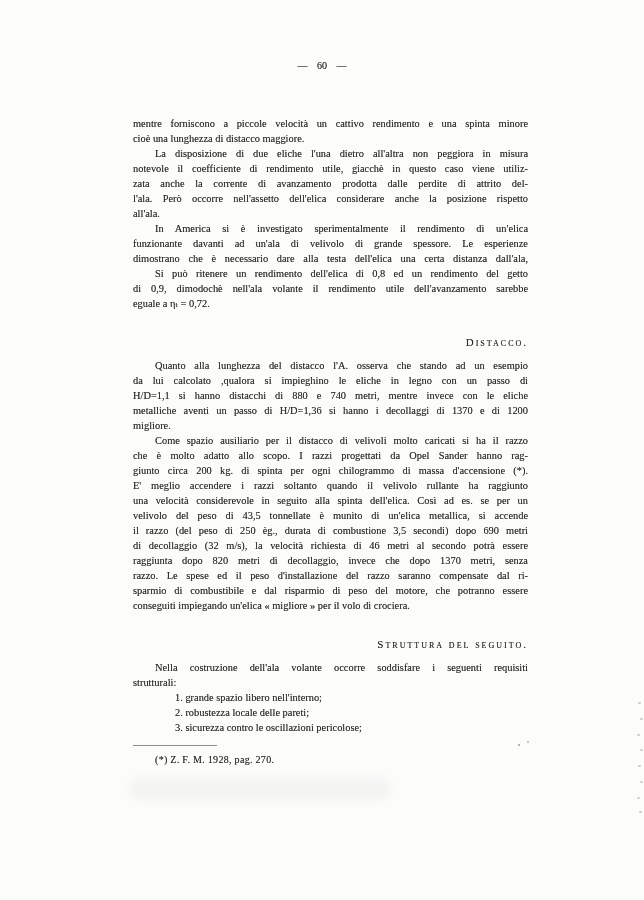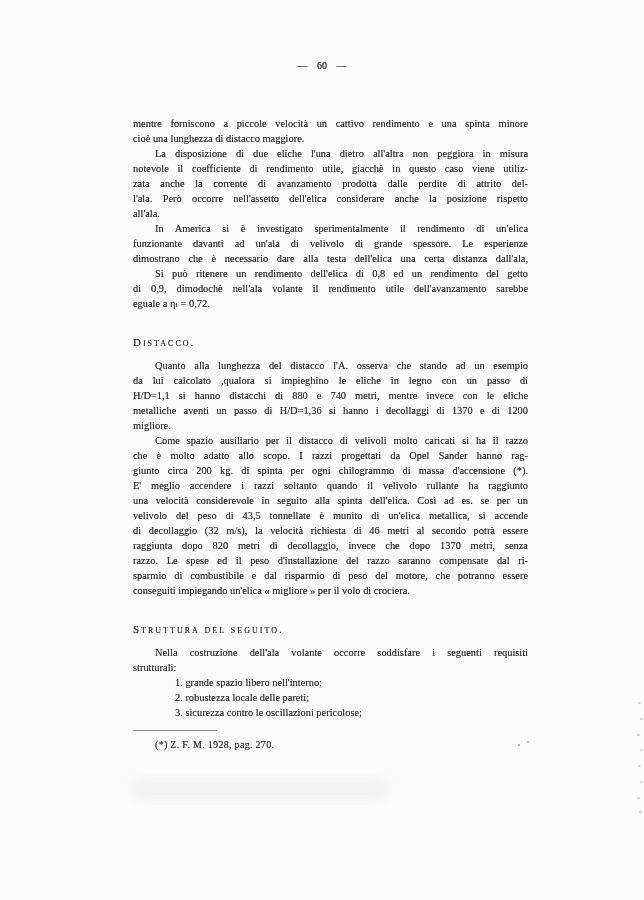--- a/index.html
+++ b/index.html
@@ -43,21 +43,21 @@
     line-height: 15px;
     overflow: hidden;
     text-align: justify;
   }
   .line.j { text-align-last: justify; }
   .line.ind { text-indent: 22px; }
   .heading {
     height: 15px;
     line-height: 15px;
     margin: 24px 0 8px 0;
-    text-align: left;
+    text-align: right;
     font-variant: small-caps;
     letter-spacing: 2px;
     font-size: 11px;
     color: #2c2925;
   }
   .list-line {
     height: 15px;
     line-height: 15px;
     padding-left: 42px;
     overflow: hidden;
@@ -142,20 +142,21 @@
         <div class="line j">metalliche aventi un passo di H/D=1,36 si hanno i decollaggi di 1370 e di 1200</div>
         <div class="line">migliore.</div>
       </div>
       <div class="paragraph">
         <div class="line j ind">Come spazio ausiliario per il distacco di velivoli molto caricati si ha il razzo</div>
         <div class="line j">che è molto adatto allo scopo. I razzi progettati da Opel Sander hanno rag-</div>
         <div class="line j">giunto circa 200 kg. di spinta per ogni chilogrammo di massa d'accensione (*).</div>
         <div class="line j">E' meglio accendere i razzi soltanto quando il velivolo rullante ha raggiunto</div>
         <div class="line j">una velocità considerevole in seguito alla spinta dell'elica. Così ad es. se per un</div>
         <div class="line j">velivolo del peso di 43,5 tonnellate è munito di un'elica metallica, si accende</div>
+        <div class="line j">il razzo (del peso di 250 èg., durata di combustione 3,5 secondi) dopo 690 metri</div>
         <div class="line j">di decollaggio (32 m/s), la velocità richiesta di 46 metri al secondo potrà essere</div>
         <div class="line j">raggiunta dopo 820 metri di decollaggio, invece che dopo 1370 metri, senza</div>
         <div class="line j">razzo. Le spese ed il peso d'installazione del razzo saranno compensate dal ri-</div>
         <div class="line j">sparmio di combustibile e dal risparmio di peso del motore, che potranno essere</div>
         <div class="line">conseguiti impiegando un'elica « migliore » per il volo di crociera.</div>
       </div>
       <div class="heading">Struttura del seguito.</div>
       <div class="paragraph">
         <div class="line j ind">Nella costruzione dell'ala volante occorre soddisfare i seguenti requisiti</div>
         <div class="line">strutturali:</div>

